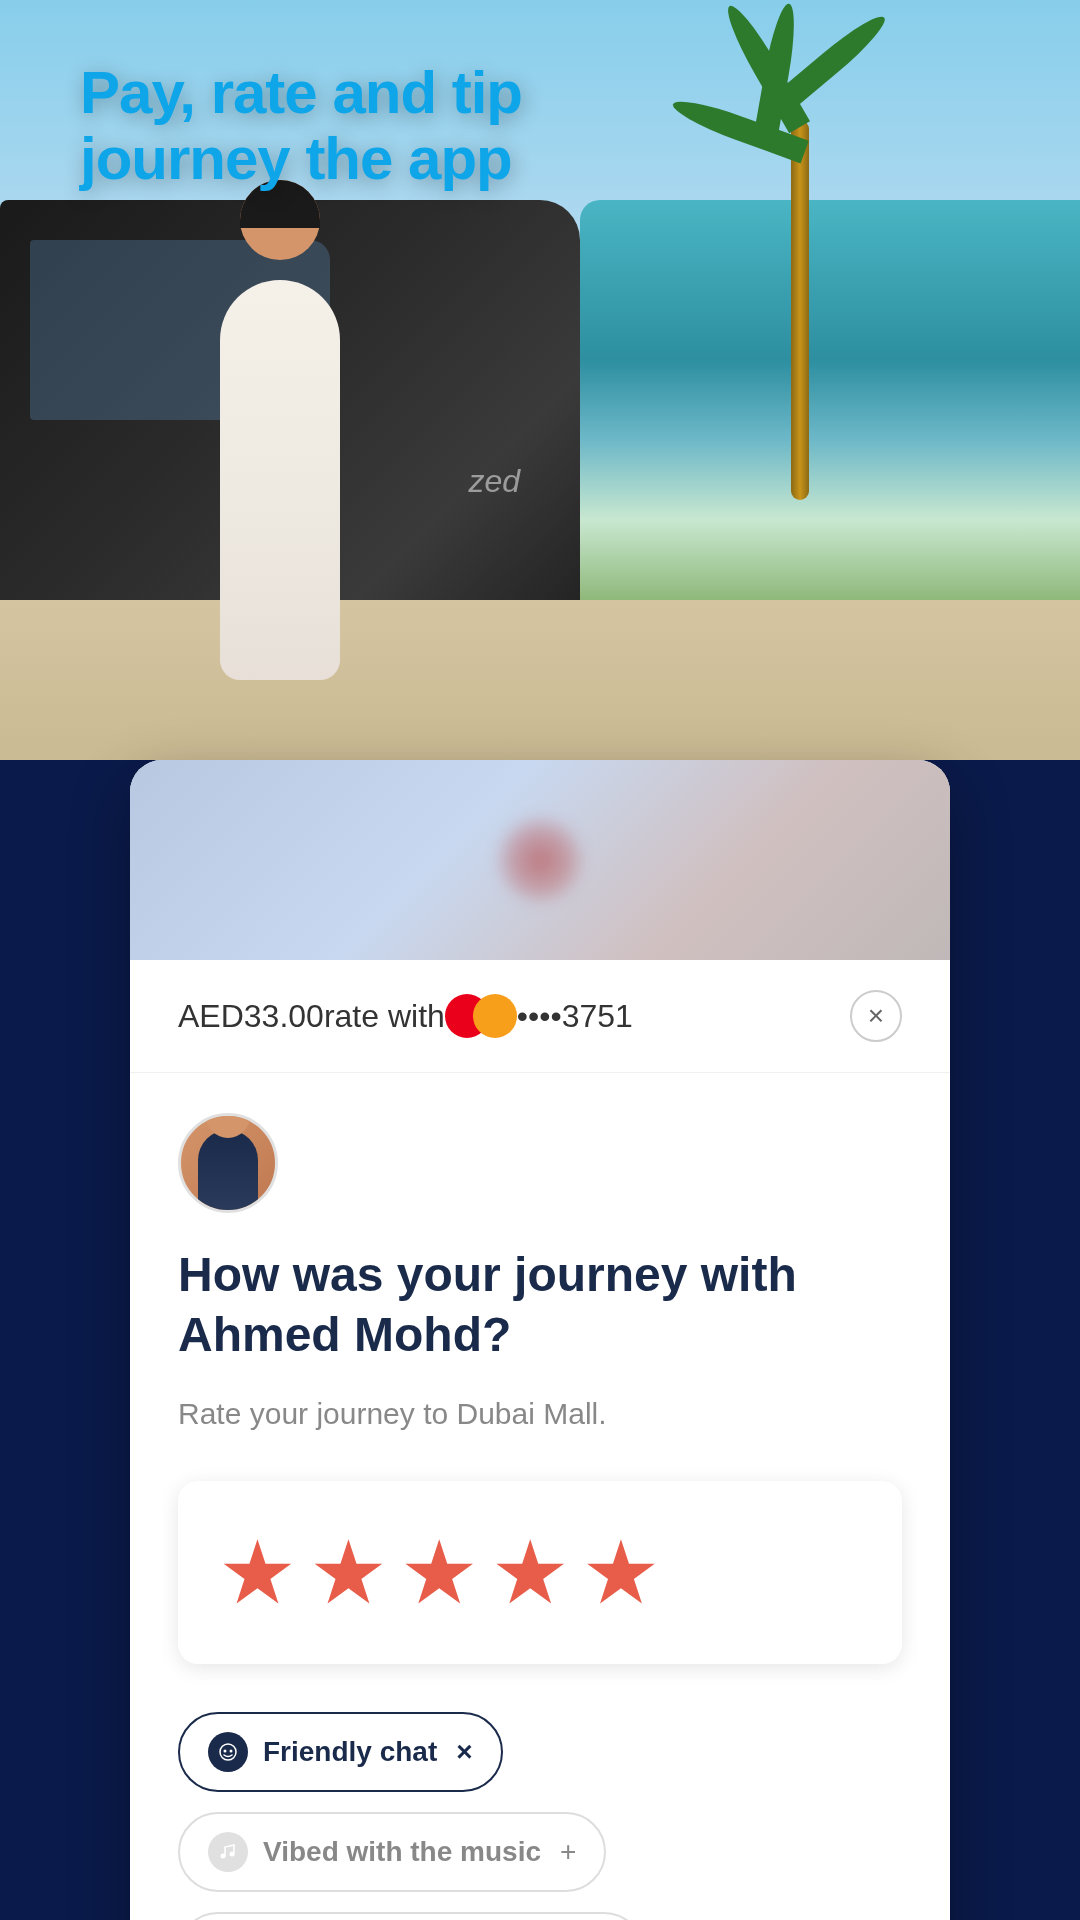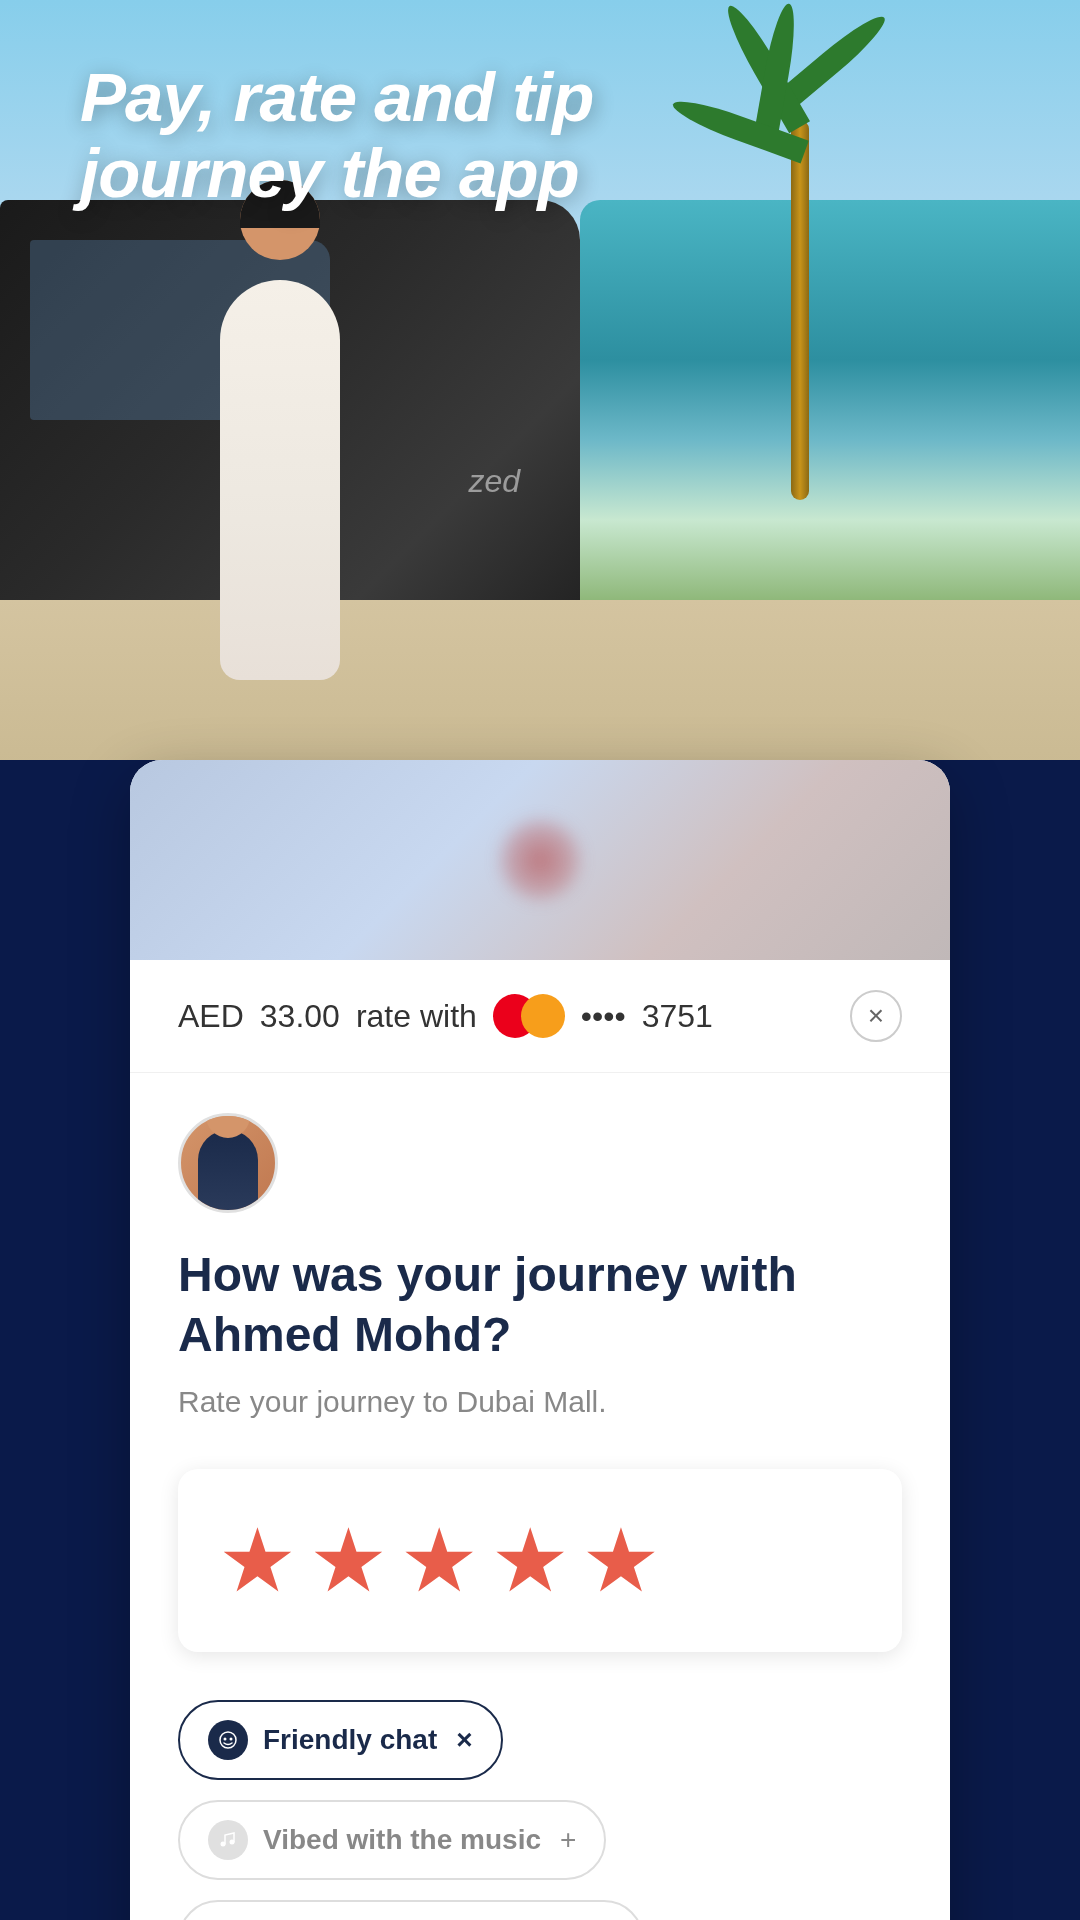--- a/index.html
+++ b/index.html
@@ -158,27 +158,26 @@
 
     .hero-title {
       position: absolute;
       top: 60px;
       left: 80px;
       right: 80px;
       z-index: 10;
     }
 
     .hero-title-text {
-      font-size: 69px;
+      font-size: 60px;
       font-weight: 900;
-      color: #ffffff;
+      color: #0ea5e9;
       line-height: 1.1;
       text-shadow: 2px 4px 20px rgba(0,0,0,0.3);
       letter-spacing: -1px;
-      font-style: italic;
     }
 
     .bottom-section {
       position: relative;
       background: #0a1a4a;
       padding: 0 0 100px;
       min-height: 1120px;
     }
 
     .card-container {
@@ -214,21 +213,21 @@
       padding: 30px 48px;
       display: flex;
       align-items: center;
       justify-content: space-between;
       border-bottom: 1px solid #f0f0f0;
     }
 
     .payment-info {
       display: flex;
       align-items: center;
-      gap: 16px;
+      gap: 0;
       font-size: 32px;
       color: #333;
     }
 
     .payment-amount-bold {
       font-weight: 400;
     }
 
     .mastercard-icon {
       display: flex;
@@ -297,21 +296,21 @@
       height: 44px;
       background: #d4956a;
       border-radius: 50%;
     }
 
     .question-title {
       font-size: 48px;
       font-weight: 800;
       color: #1a2a4a;
       line-height: 1.25;
-      margin-bottom: 20px;
+      margin-bottom: 32px;
     }
 
     .question-subtitle {
       font-size: 30px;
       color: #888;
       margin-bottom: 50px;
     }
 
     .star {
       font-size: 88px;

